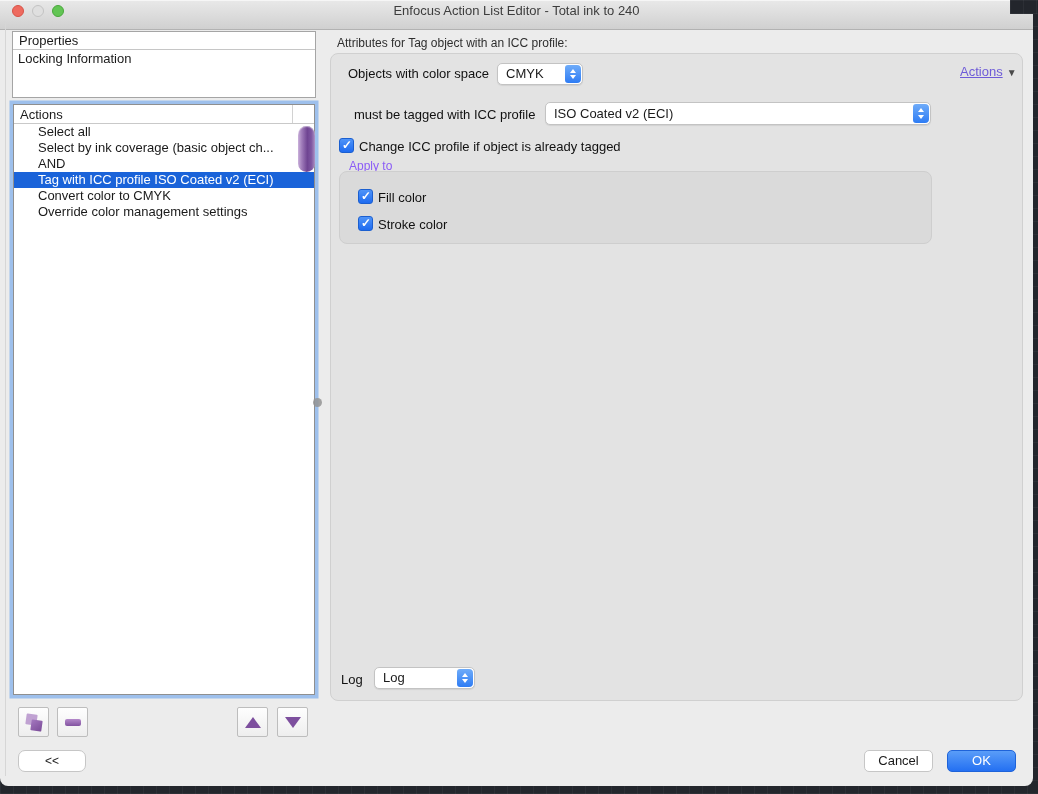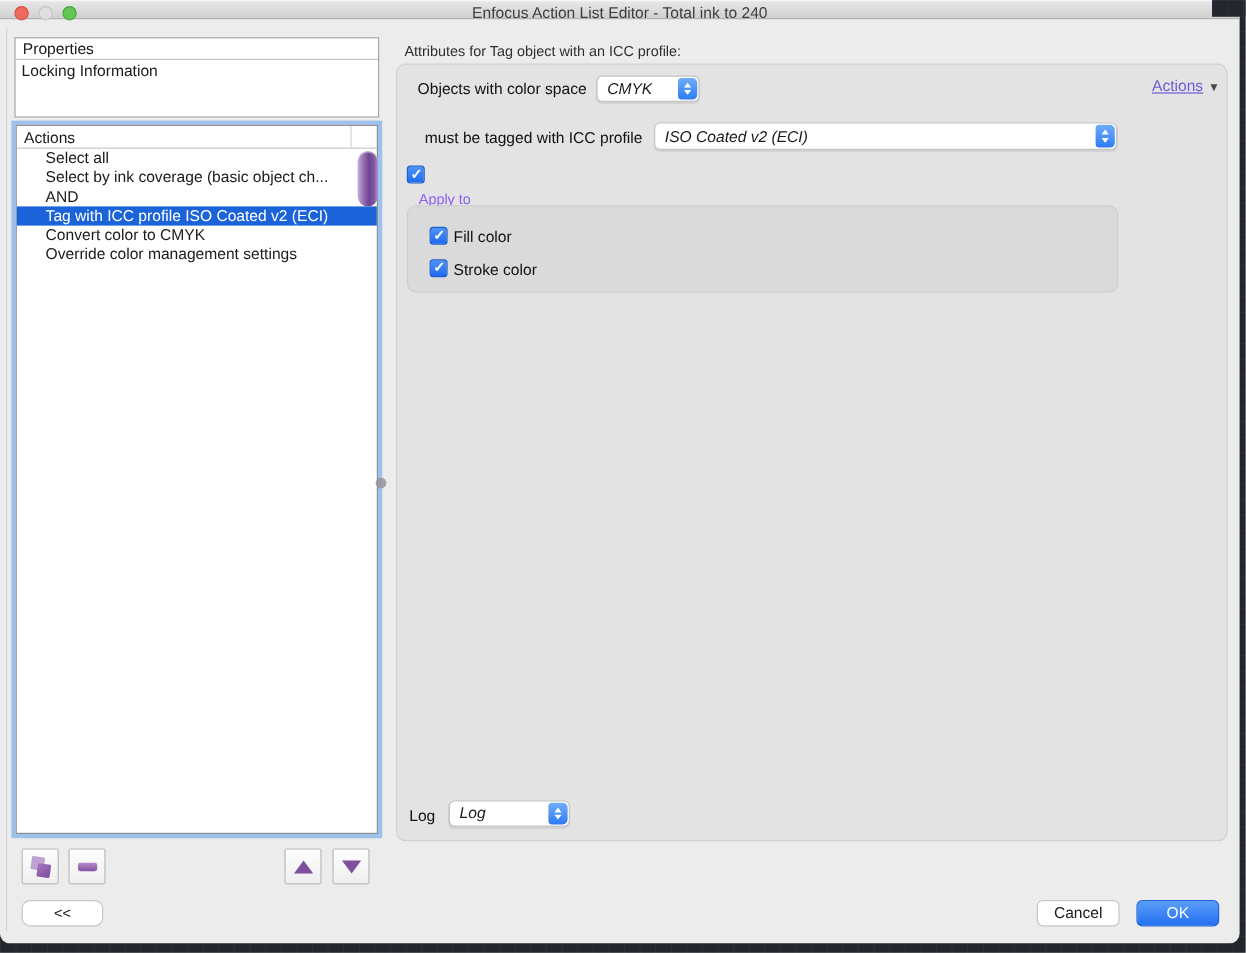--- a/index.html
+++ b/index.html
@@ -24,21 +24,21 @@
     position:absolute; left:1010px; top:0; width:28px; height:14px;
     background-color:#23262c;
     background-image:
       linear-gradient(rgba(255,255,255,.045) 1px, transparent 1px),
       linear-gradient(90deg, rgba(255,255,255,.045) 1px, transparent 1px);
     background-size:13px 13px;
     z-index:50;
   }
   
   .titlebar {
-    position:absolute; left:0; top:0; right:0; height:16px;
+    position:absolute; left:0; top:0; right:0; height:30px;
     background:linear-gradient(#e9e9e9, #d0d0d0);
     border-bottom:1px solid #b2b2b2;
     box-shadow:inset 0 1px 0 #f6f6f6;
     padding-left:28px;
   }
   .title {
     position:absolute; left:0; right:0; top:3px; text-align:center;
     font-size:13px; color:#3d3d3d;
   }
   .traffic { position:absolute; top:5px; width:12px; height:12px; border-radius:50%; }
@@ -118,21 +118,21 @@
     position:absolute; left:330px; top:53px; width:693px; height:648px;
     background:#e3e3e3; border:1px solid #d0d0d0; border-radius:8px;
   }
   .lbl { position:absolute; font-size:13px; color:#111; white-space:nowrap; }
 
   .popup {
     position:absolute; background:#fff; border:1px solid #c3c3c3; border-radius:5px;
     font-size:13px; box-shadow:0 1px 1px rgba(0,0,0,.08);
   }
   .popup-value { display:block; line-height:20px; padding-left:8px; padding-right:22px;
-    white-space:nowrap; overflow:hidden;font-style:italic; }
+    white-space:nowrap; overflow:hidden; }
   .popup-stepper {
     position:absolute; right:1px; top:1px; bottom:1px; width:16px;
     border-radius:3px 4px 4px 3px;
     background:linear-gradient(#6facf9,#2e7cf4);
   }
   .chev { position:absolute; left:4.5px; width:0; height:0; }
   .chev-up { top:4px; border-left:3.5px solid transparent; border-right:3.5px solid transparent; border-bottom:4px solid #fff; }
   .chev-dn { bottom:4px; border-left:3.5px solid transparent; border-right:3.5px solid transparent; border-top:4px solid #fff; }
 
   .actions-link-wrap { position:absolute; left:960px; top:64px; font-size:13px; }
@@ -232,20 +232,21 @@
   <span class="lbl" style="left:354px; top:107px;">must be tagged with ICC profile</span>
   <div class="popup" style="left:545px; top:102px; width:386px; height:23px;">
     <span class="popup-value" style="line-height:21px;">ISO Coated v2 (ECI)</span>
     <span class="popup-stepper">
       <span class="chev chev-up"></span>
         <span class="chev chev-dn"></span>
     </span>
   </div>
 
   <span class="checkbox" style="left:339px; top:138px;"></span>
+  <span class="lbl" style="left:359px; top:139px;">Change ICC profile if object is already tagged</span>
 
   <span class="lbl small-lbl" style="left:349px; top:159px;">Apply to</span>
   <div class="groupbox"></div>
 
   <span class="checkbox" style="left:358px; top:189px;"></span>
   <span class="lbl" style="left:378px; top:190px;">Fill color</span>
 
   <span class="checkbox" style="left:358px; top:216px;"></span>
   <span class="lbl" style="left:378px; top:217px;">Stroke color</span>
 

